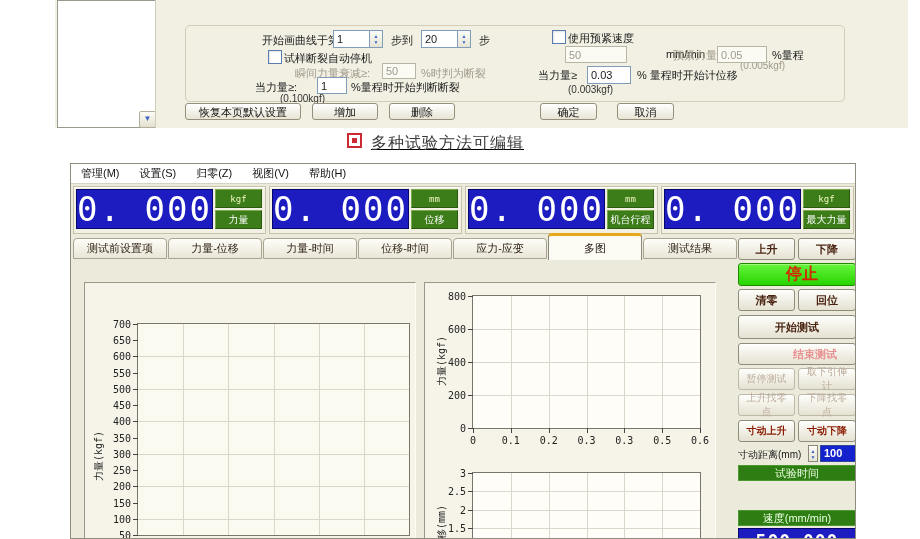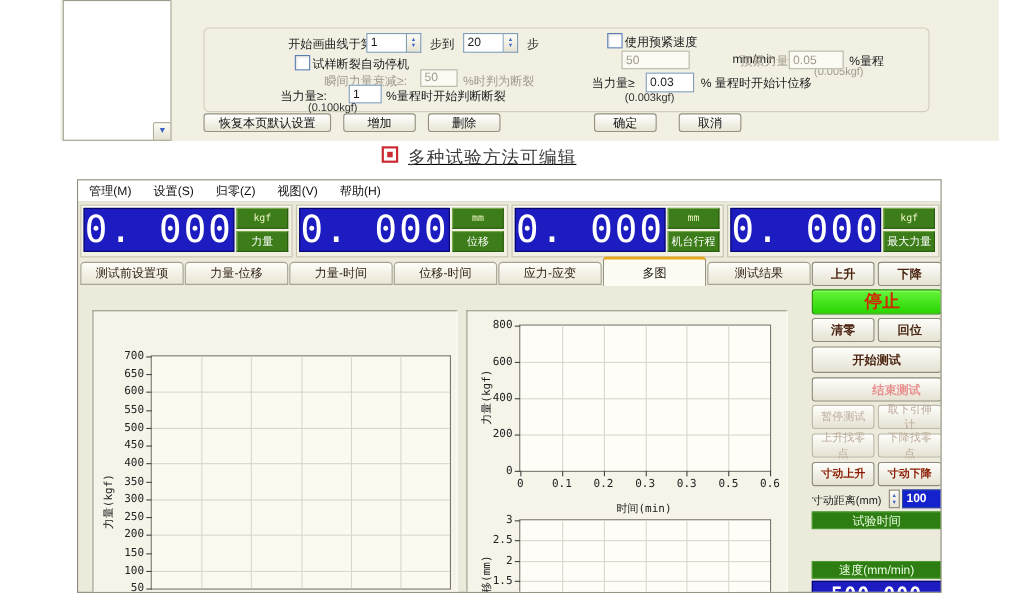--- a/index.html
+++ b/index.html
@@ -278,21 +278,20 @@
           <div class="xtm" style="left: 33.3333%;"></div>
           <div class="xtl" style="left: 50%;">0.3</div>
           <div class="xtm" style="left: 50%;"></div>
           <div class="xtl" style="left: 66.6667%;">0.3</div>
           <div class="xtm" style="left: 66.6667%;"></div>
           <div class="xtl" style="left: 83.3333%;">0.5</div>
           <div class="xtm" style="left: 83.3333%;"></div>
           <div class="xtl" style="left: 100%;">0.6</div>
           <div class="xtm" style="left: 100%;"></div>
         </div>
-      <div class="xlab" style="left:47px;top:172px;width:227px;">时间(min)</div>
       <span class="ylab" style="left:17px;top:244px;">位移(mm)</span>
       <div class="plot" style="left:47px;top:189px;width:227px;height:110px;background:#fefdf8;">
           <div class="ytl" style="top: 0%;">3</div>
           <div class="ytm" style="top: 0%;"></div>
           <div class="ytl" style="top: 16.6667%;">2.5</div>
           <div class="ytm" style="top: 16.6667%;"></div>
           <div class="gh" style="top: 16.6667%;"></div>
           <div class="ytl" style="top: 33.3333%;">2</div>
           <div class="ytm" style="top: 33.3333%;"></div>
           <div class="gh" style="top: 33.3333%;"></div>

